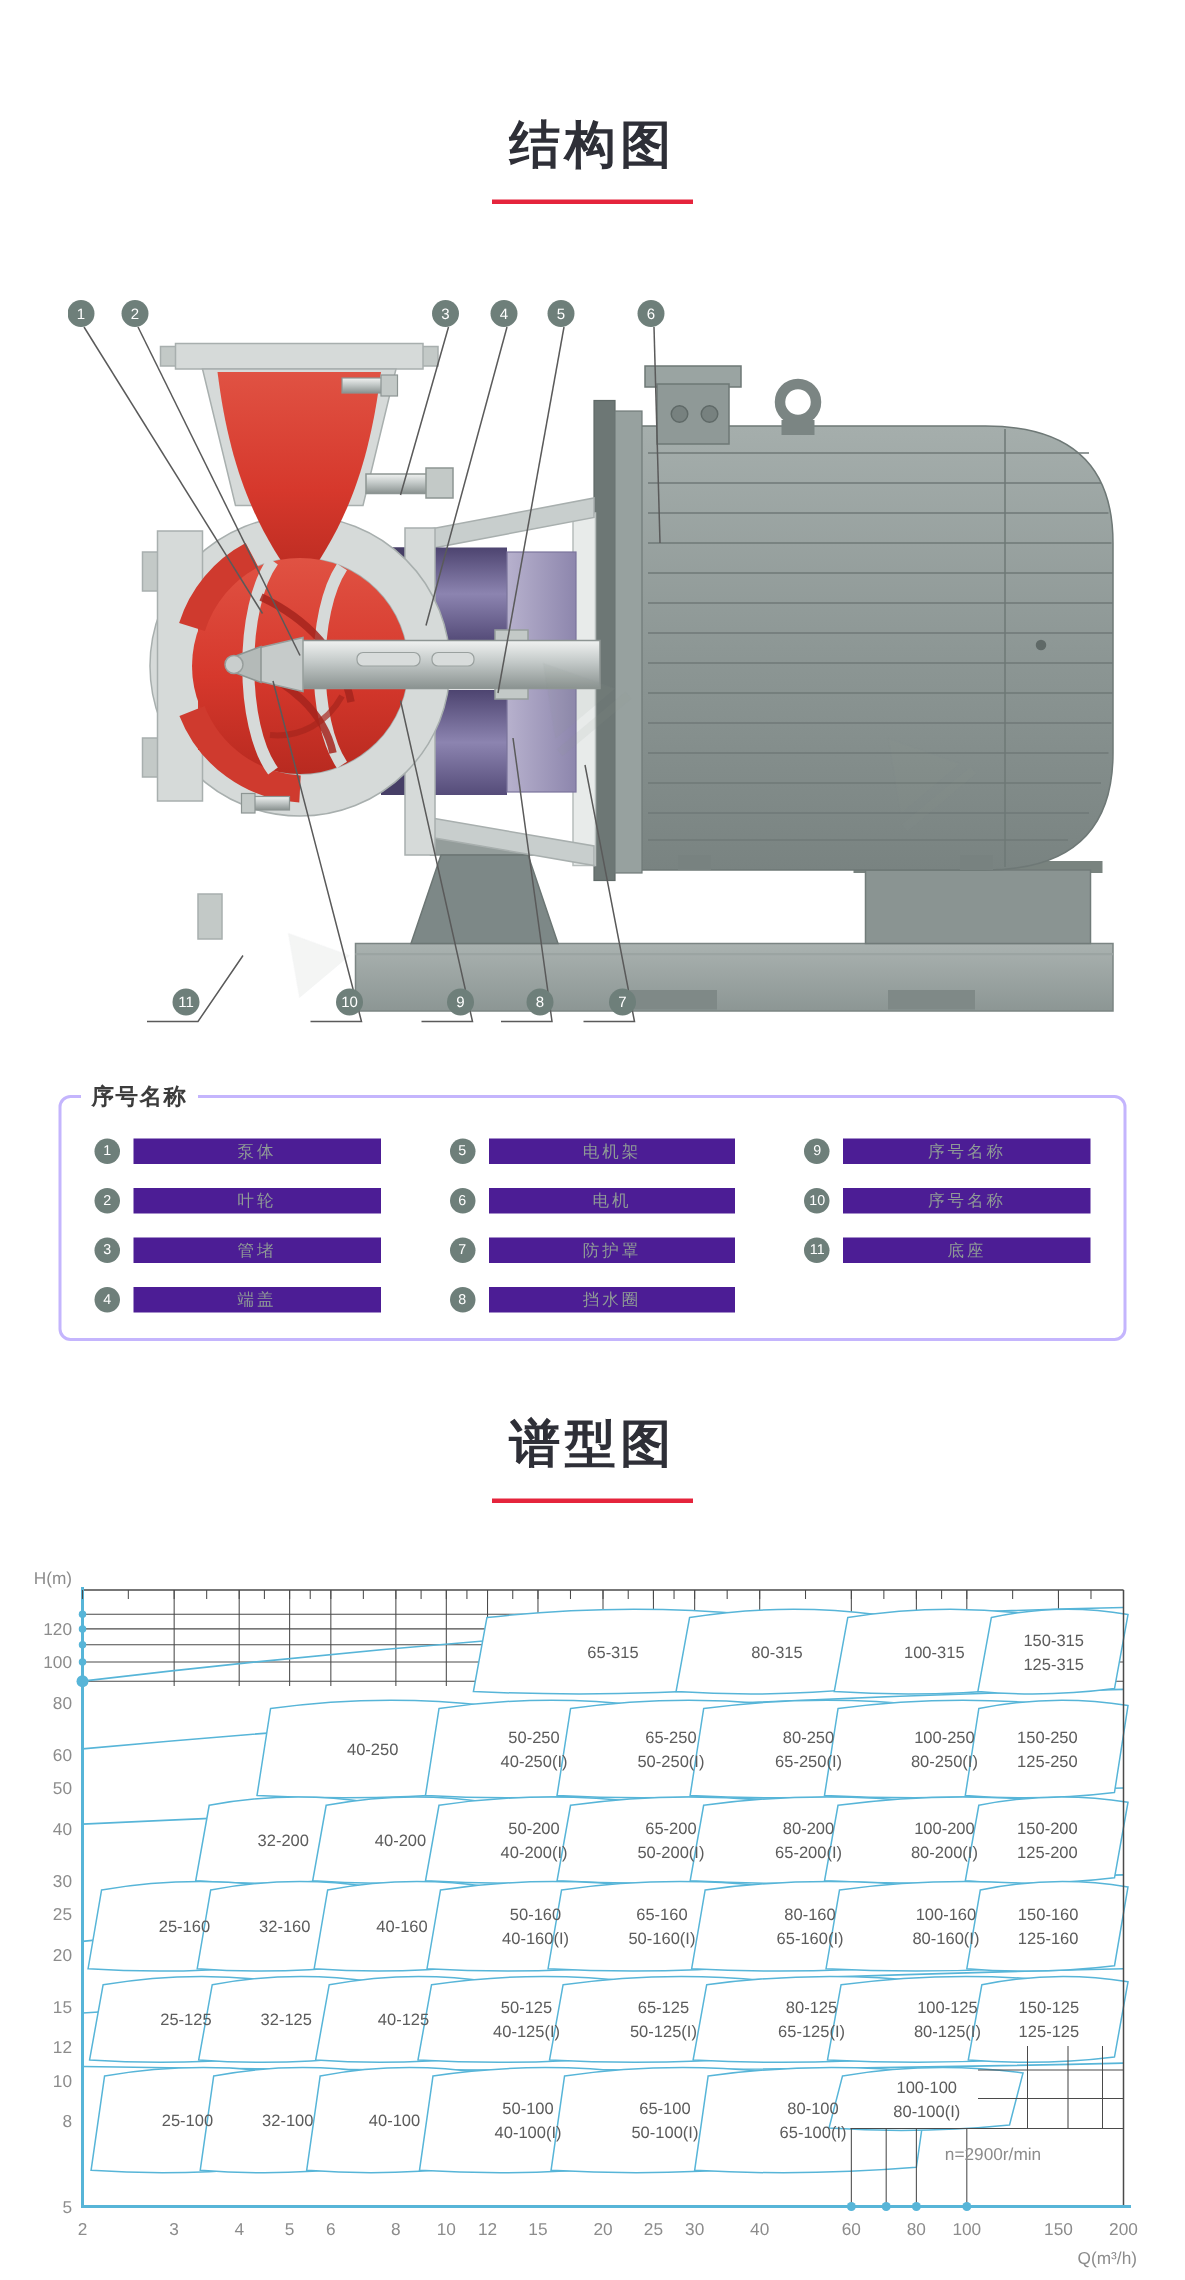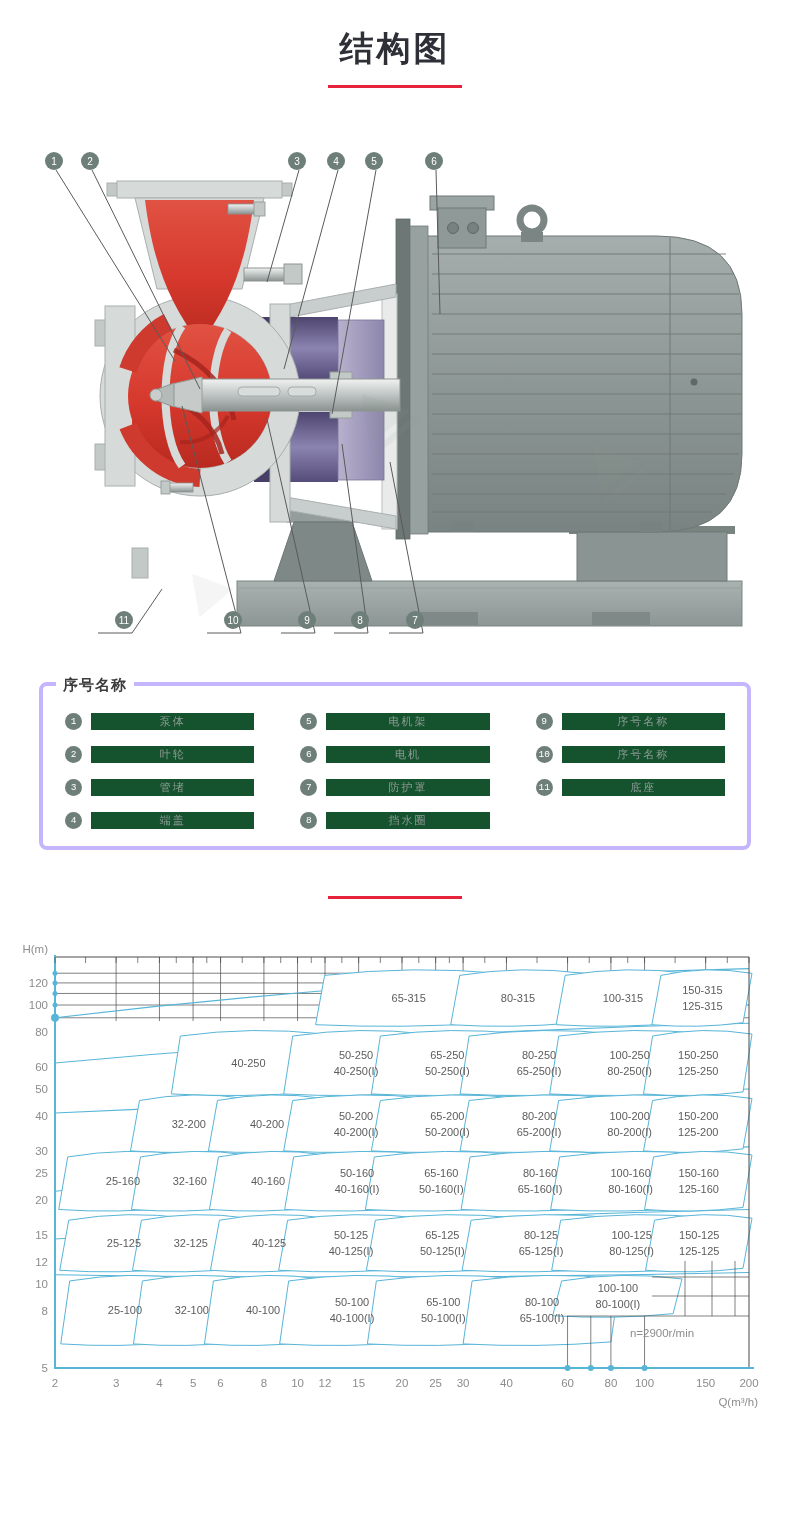--- a/index.html
+++ b/index.html
@@ -1,49 +1,49 @@
 <!DOCTYPE html>
 <html><head>
 <meta charset="utf-8">
 <style>
   * { margin:0; padding:0; box-sizing:border-box; }
   html,body { width:790px; background:#ffffff; font-family:"Liberation Sans", sans-serif; }
   body { height:1520px; overflow:hidden; }
 
-  .section-header { text-align:center; }
+  .section-header { text-align:center;margin-top:48px; }
   .section-header h1 {
     font-size:34px; font-weight:bold; color:#2e2f37; letter-spacing:3px;
     font-family:"Liberation Sans", sans-serif;
   }
   .red-underline { width:134px; height:3px; background:#e5243c; margin:13px auto 0; }
 
   #structure-header { padding-top:26px; }
   #diagram-wrap { position:relative; width:726px; height:512px; margin:56px auto 0; }
   #diagram-wrap svg { position:absolute; left:0; top:0; }
 
   #parts-panel {
     position:relative; width:712px; margin:26px auto 0;
-    border:4px solid #c4b5fd; border-radius:8px;
-    padding:27px 22px 17px 22px; background:#ffffff;font-family:Liberation Mono, monospace;
+    border:2px solid #c4b5fd; border-radius:8px;
+    padding:27px 22px 17px 22px; background:#ffffff;
   }
   #parts-panel-title {
     position:absolute; top:-10px; left:13px; background:#ffffff;
     padding:0 7px; font-size:15px; font-weight:bold; color:#3c3c3c; letter-spacing:1px;
   }
   #parts-grid {
     display:grid; grid-template-columns:repeat(3, 1fr); grid-template-rows:repeat(4, auto);
     grid-auto-flow:column; column-gap:46px; row-gap:16px;
   }
   .part-item { display:flex; align-items:center; gap:9px; }
   .part-no {
     width:17px; height:17px; border-radius:50%; background:#6e7f7a; color:#ffffff;
     font-size:9.5px; display:flex; align-items:center; justify-content:center; flex:0 0 17px;
   }
   .part-bar {
-    flex:1; height:17px; background:#14532d; display:flex; align-items:center;
+    flex:1; height:17px; background:#4c1d95; display:flex; align-items:center;
     justify-content:center; font-size:11px; color:#8f9a96; letter-spacing:2px;
   }
 
   #spectrum-header { margin-top:46px; }
   #chart-wrap { position:relative; width:790px; height:505px; margin-top:26px; }
 </style>
 </head>
 <body>
 
 <div class="section-header" id="structure-header">
@@ -325,20 +325,21 @@
         <div class="part-bar">序号名称</div>
       </div>
       <div class="part-item">
         <div class="part-no">11</div>
         <div class="part-bar">底座</div>
       </div>
     </div>
 </div>
 
 <div class="section-header" id="spectrum-header">
+  <h1>谱型图</h1>
   <div class="red-underline"></div>
 </div>
 
 <div id="chart-wrap">
   <svg id="chart-svg" width="790" height="505" viewBox="0 0 790 505">
       <g stroke="#4a4a4a" stroke-width="0.7">
         <line x1="55" y1="48.222435916141706" x2="749" y2="48.222435916141706"></line>
         <line x1="55" y1="57.92106356246194" x2="749" y2="57.92106356246194"></line>
         <line x1="55" y1="68.4640720506045" x2="749" y2="68.4640720506045"></line>
         <line x1="55" y1="80.0126312097492" x2="749" y2="80.0126312097492"></line>

